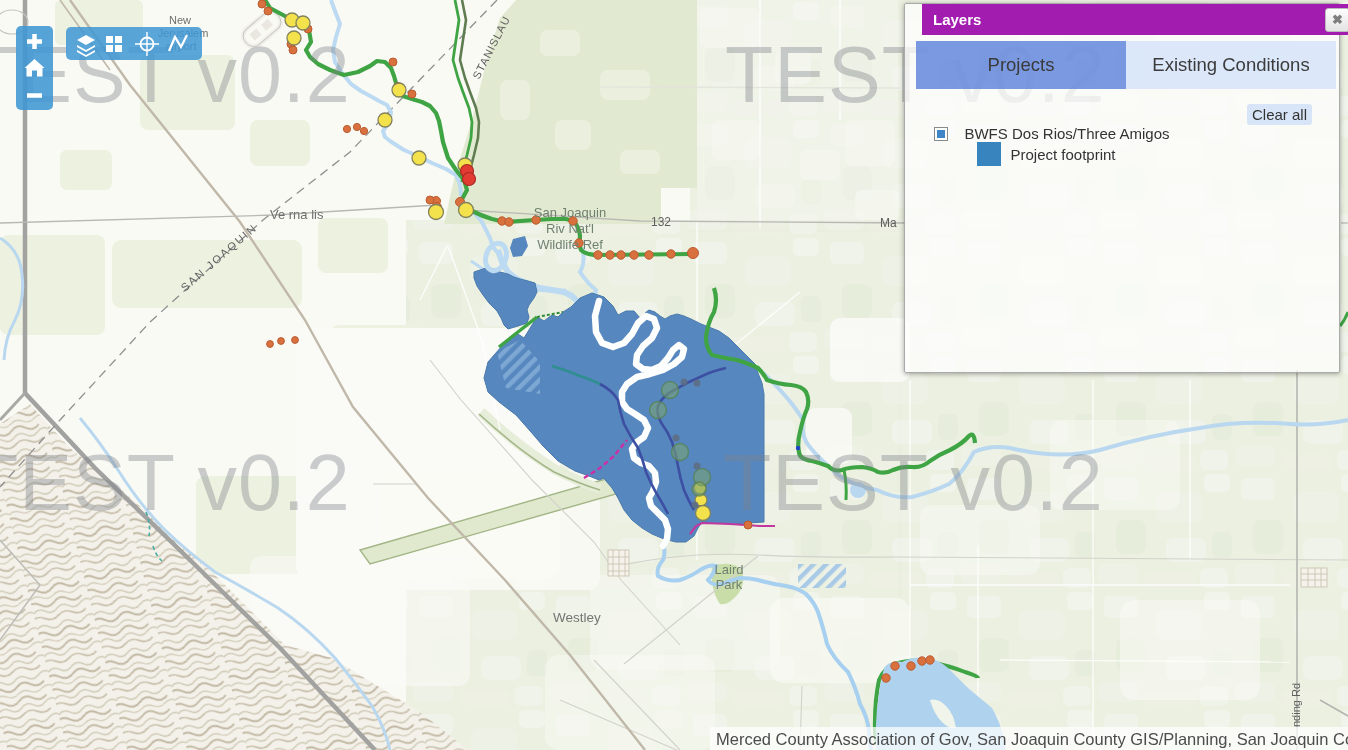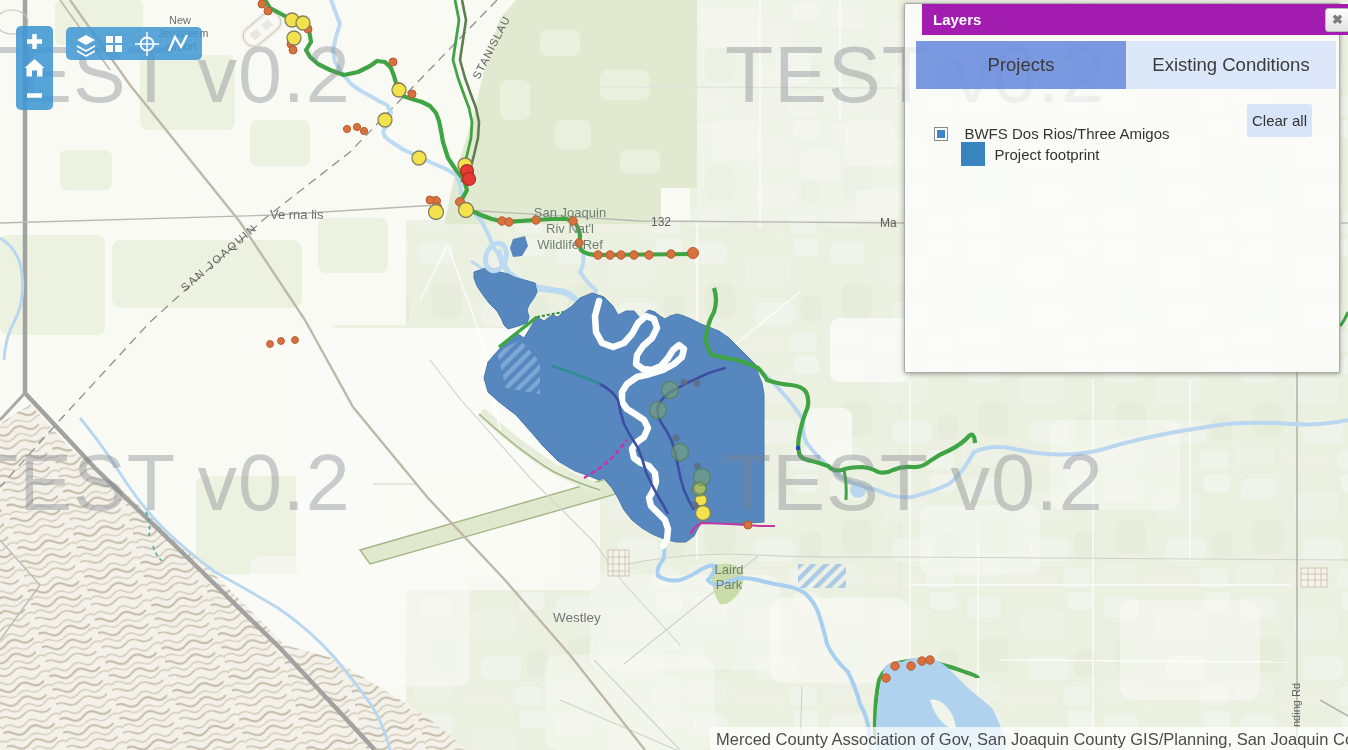--- a/index.html
+++ b/index.html
@@ -390,24 +390,24 @@
     <div style="color:#FFFFFF;font-weight:bold;font-size:15px;padding:7px 0 0 11px;">Layers</div>
 
     <div style="position:absolute;right:6px;top:4px;width:25px;height:24px;background:linear-gradient(#FDFDFD,#E3E3E3);border:1px solid #BBBBBB;border-radius:3px;box-sizing:border-box;text-align:center;color:#7d7d7d;font-weight:bold;font-size:13px;line-height:22px;">✖</div>
   </div>
 
   <div style="position:absolute;left:11px;top:37px;width:420px;height:48px;">
     <div style="position:absolute;left:0;top:0;width:210px;height:48px;background:rgba(94,130,218,0.82);text-align:center;line-height:48px;font-size:18.5px;color:#3B3B3B;">Projects</div>
     <div style="position:absolute;left:210px;top:0;width:210px;height:48px;background:rgba(214,228,250,0.85);text-align:center;line-height:48px;font-size:18.5px;color:#3B3B3B;">Existing Conditions</div>
   </div>
 
-  <div style="position:absolute;right:27px;top:100px;padding:8px 5px;background:#D8E5F8;border-radius:3px;font-size:15px;color:#333333;">Clear all</div>
+  <div style="position:absolute;right:27px;top:100px;padding:2px 5px;background:#D8E5F8;border-radius:3px;font-size:15px;color:#333333;">Clear all</div>
 
   <div style="position:absolute;left:29px;top:120px;">
     <span style="display:inline-block;width:12px;height:12px;border:1px solid #8A8A8A;background:#FFFFFF;vertical-align:middle;position:relative;"><span style="position:absolute;left:2px;top:2px;width:8px;height:8px;background:#3E86C8;"></span></span>
     <span style="font-size:15px;color:#333333;vertical-align:middle;margin-left:12px;">BWFS Dos Rios/Three Amigos</span>
   </div>
 
-  <div style="position:absolute;left:56px;top:138px;">
+  <div style="position:absolute;left:72px;top:138px;">
     <span style="display:inline-block;width:24px;height:24px;background:#3884BE;vertical-align:middle;"></span>
     <span style="font-size:15px;color:#333333;vertical-align:middle;margin-left:5px;">Project footprint</span>
   </div>
 </div>
 
 </body></html>

